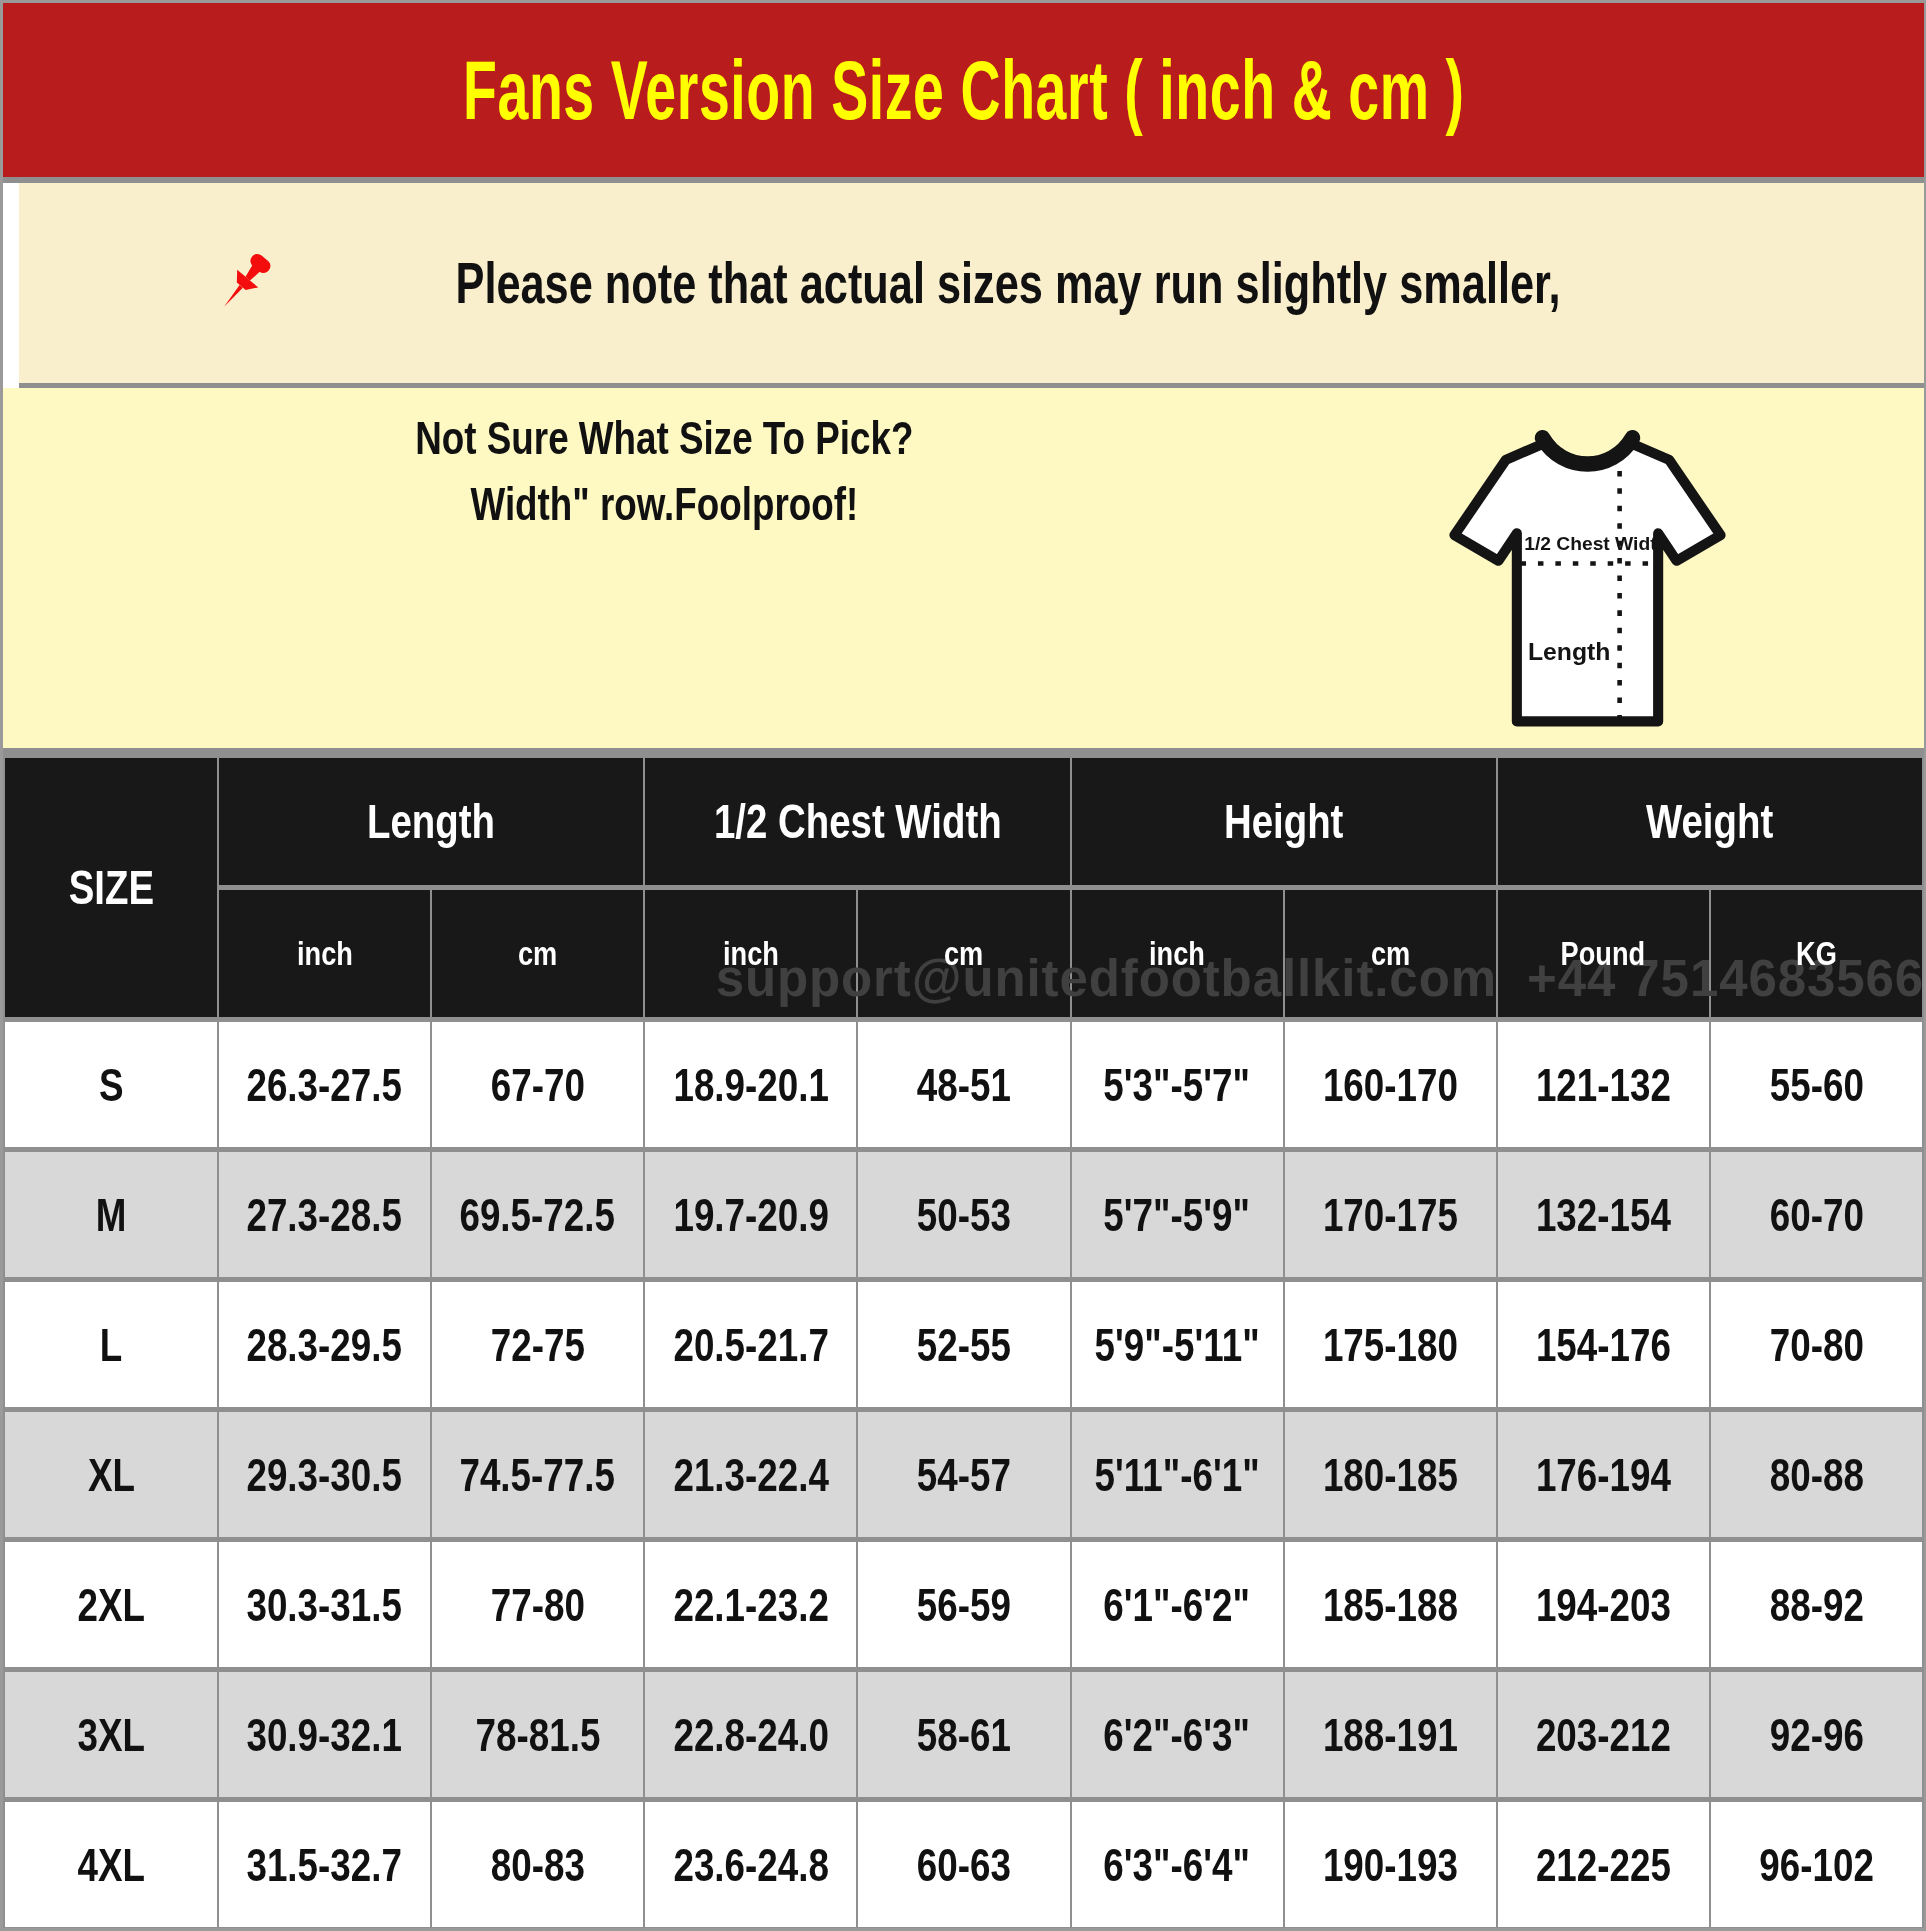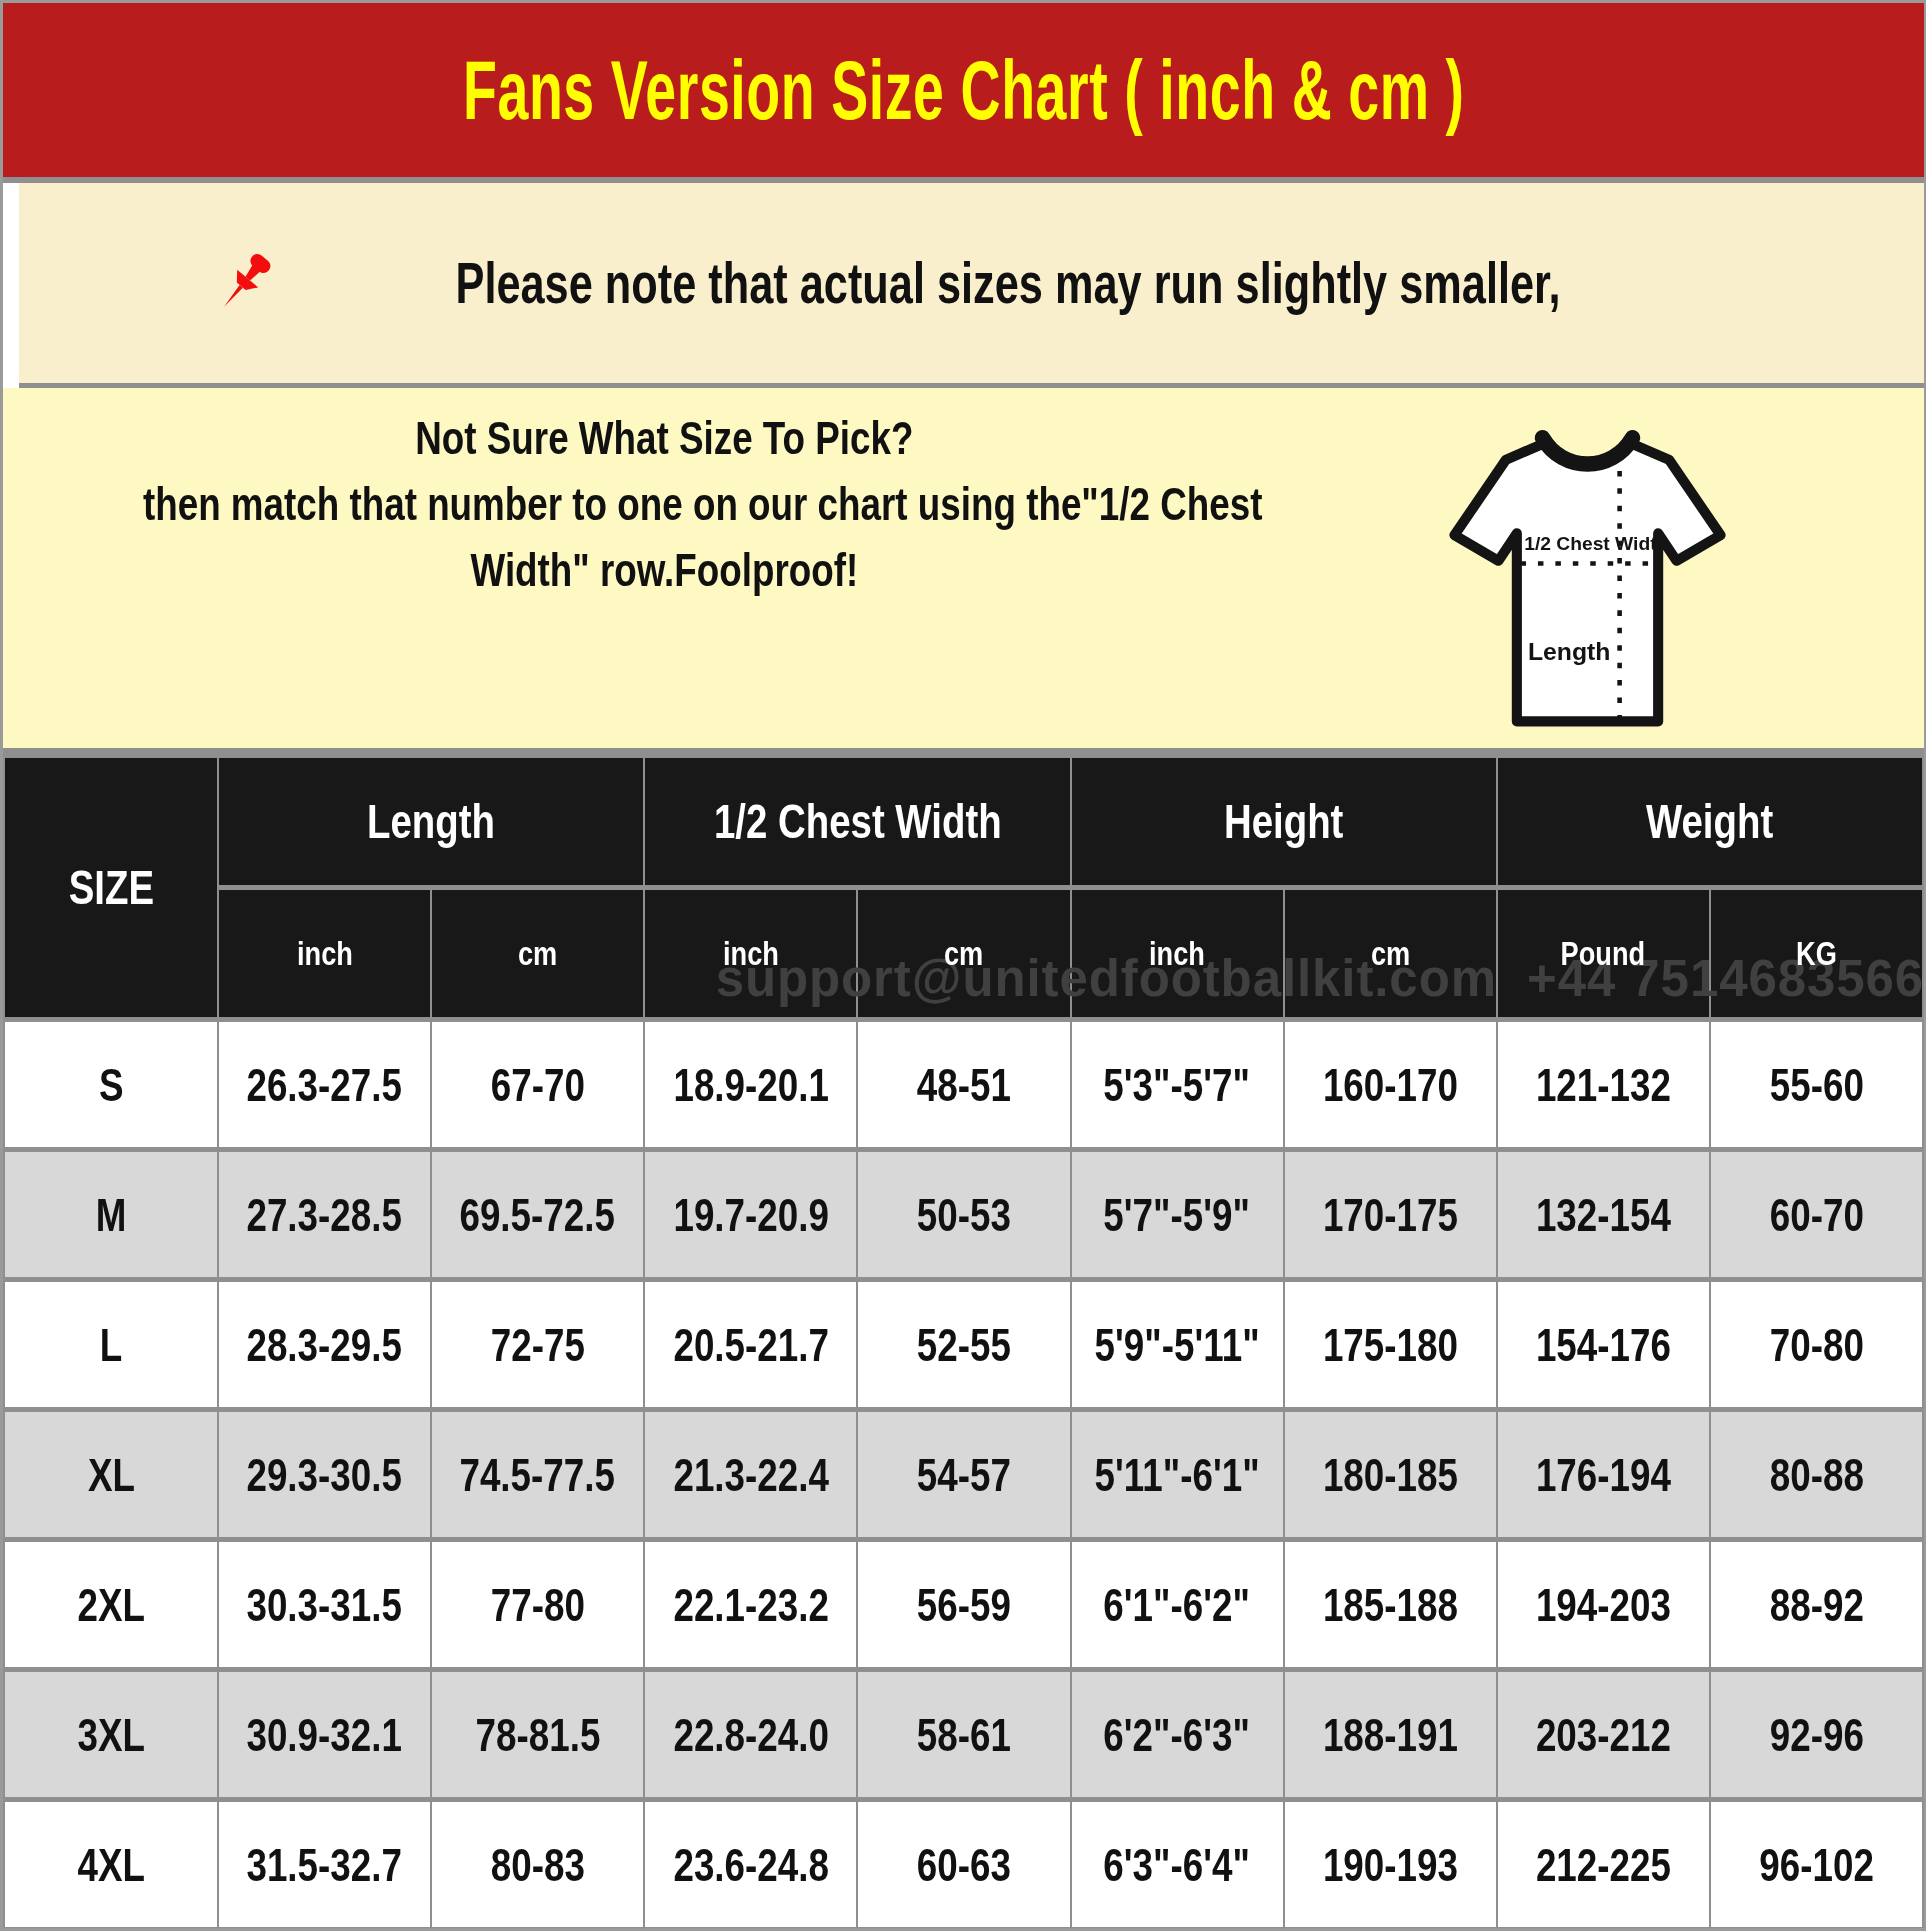--- a/index.html
+++ b/index.html
@@ -79,21 +79,20 @@
           <path d="M47 56 L53 56 L50 93 Z"></path>
         </g>
       </svg>
       <span class="cx" style="--sx:0.76">Please note that actual sizes may run slightly smaller,</span>
     </div>
   </div>
 
   <div class="guide-band">
     <div class="guide-text">
       <div><span class="cx">Not Sure What Size To Pick?</span></div>
-      <div><span class="cx">then match that number to one on our chart using the"1/2 Chest</span></div>
       <div><span class="cx">Width" row.Foolproof!</span></div>
     </div>
 
     <svg class="tshirt" width="303" height="323" viewBox="0 0 330 352">
       <path d="M122 30 L76 50 L20 132 L68 160 L88 130 L88 335 L242 335 L242 130 L262 160 L310 132 L254 50 L208 30 C192 60 138 60 122 30 Z" fill="#ffffff" stroke="#141414" stroke-width="11" stroke-linejoin="round"></path>
       <path d="M116 26 C138 64 192 64 214 26" fill="none" stroke="#141414" stroke-width="17" stroke-linecap="round"></path>
       <line x1="92" y1="163" x2="240" y2="163" stroke="#141414" stroke-width="5" stroke-dasharray="6 13"></line>
       <line x1="200" y1="62" x2="200" y2="331" stroke="#141414" stroke-width="5" stroke-dasharray="6 13"></line>
       <text x="96" y="148" font-size="21" font-weight="bold" fill="#141414">1/2 Chest Width</text>
       <text x="190" y="268" font-size="27" font-weight="bold" fill="#141414" text-anchor="end">Length</text>

